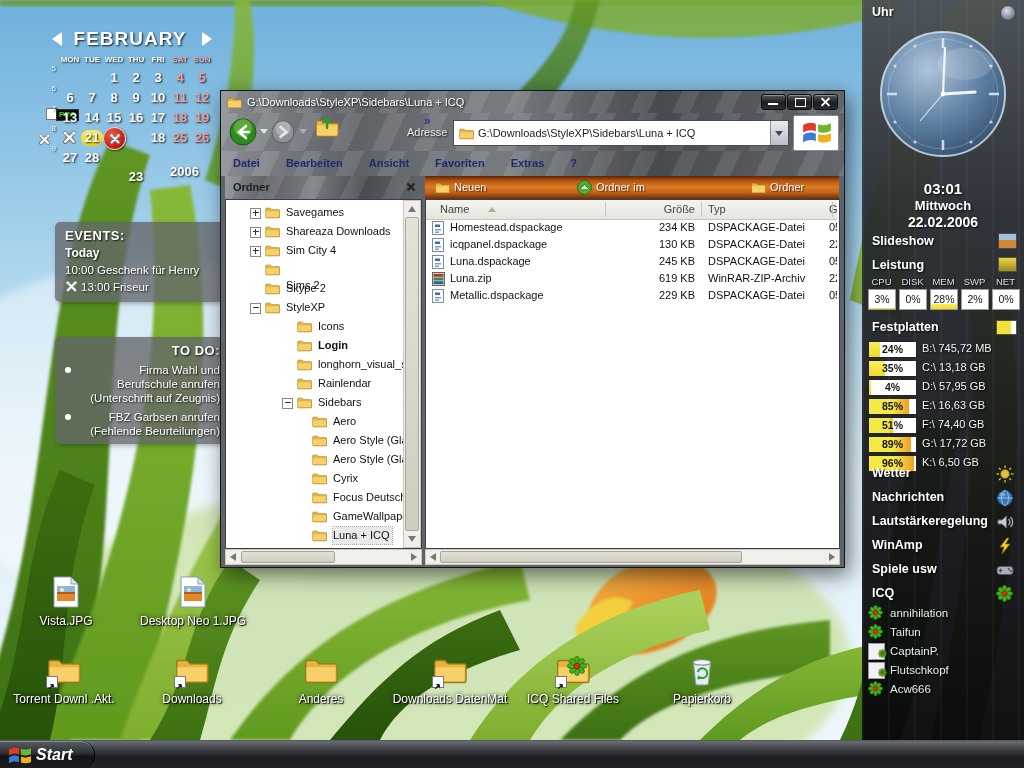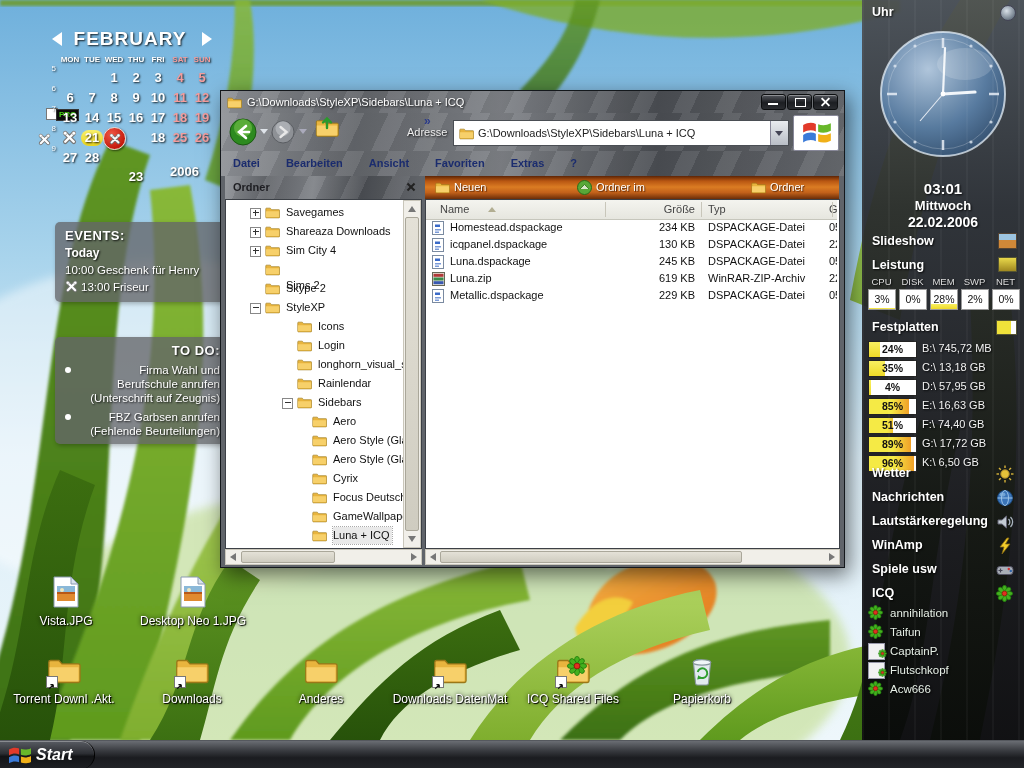--- a/index.html
+++ b/index.html
@@ -574,21 +574,21 @@
             </svg></div>
           <div class="tree-label" style="position: absolute; left: 60px; top: 0px; max-width: 117px; overflow: hidden; display: inline-block; padding-right: 2px;">StyleXP</div>
         </div>
         <div style="position: absolute; left: 0px; top: 118px; width: 205px; height: 17px;">
           <div style="position: absolute; left: 71px; top: 1px; width: 15px; height: 12px;"><svg viewBox="0 0 20 16" width="15" height="12">
               <path d="M1,2.5 q0,-1 1,-1 h5 l1.8,2 h9.7 q1,0 1,1 v9 q0,1 -1,1 h-16.5 q-1,0 -1,-1 z" fill="#e8b43e" stroke="#9a7718" stroke-width="0.8"></path>
               <path d="M1.4,5.5 h17.2 v7.5 q0,0.8 -0.8,0.8 h-15.6 q-0.8,0 -0.8,-0.8 z" fill="#f7d06a"></path>
             </svg></div>
           <div class="tree-label" style="position: absolute; left: 92px; top: 0px; max-width: 85px; overflow: hidden; display: inline-block; padding-right: 2px;">Icons</div>
         </div>
-        <div style="position: absolute; left: 0px; top: 137px; width: 177px; height: 17px;">
+        <div style="position: absolute; left: 0px; top: 137px; width: 177px; height: 17px; font-weight: bold;">
           <div style="position: absolute; left: 71px; top: 1px; width: 15px; height: 12px;"><svg viewBox="0 0 20 16" width="15" height="12">
               <path d="M1,2.5 q0,-1 1,-1 h5 l1.8,2 h9.7 q1,0 1,1 v9 q0,1 -1,1 h-16.5 q-1,0 -1,-1 z" fill="#e8b43e" stroke="#9a7718" stroke-width="0.8"></path>
               <path d="M1.4,5.5 h17.2 v7.5 q0,0.8 -0.8,0.8 h-15.6 q-0.8,0 -0.8,-0.8 z" fill="#f7d06a"></path>
             </svg></div>
           <div class="tree-label" style="position: absolute; left: 92px; top: 0px; max-width: 85px; overflow: hidden; display: inline-block; padding-right: 2px;">Login</div>
         </div>
         <div style="position: absolute; left: 0px; top: 156px; width: 177px; height: 17px;">
           <div style="position: absolute; left: 71px; top: 1px; width: 15px; height: 12px;"><svg viewBox="0 0 20 16" width="15" height="12">
               <path d="M1,2.5 q0,-1 1,-1 h5 l1.8,2 h9.7 q1,0 1,1 v9 q0,1 -1,1 h-16.5 q-1,0 -1,-1 z" fill="#e8b43e" stroke="#9a7718" stroke-width="0.8"></path>
               <path d="M1.4,5.5 h17.2 v7.5 q0,0.8 -0.8,0.8 h-15.6 q-0.8,0 -0.8,-0.8 z" fill="#f7d06a"></path>

